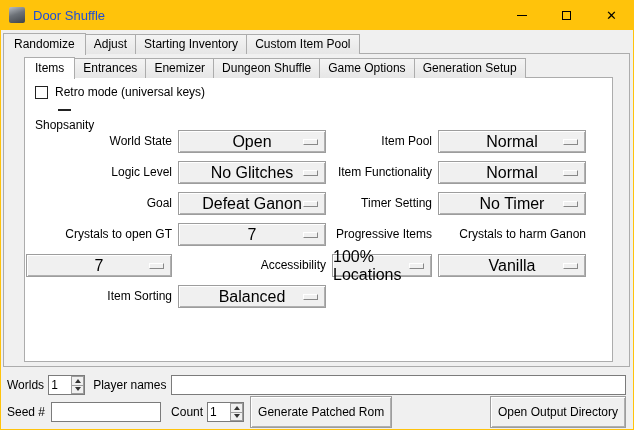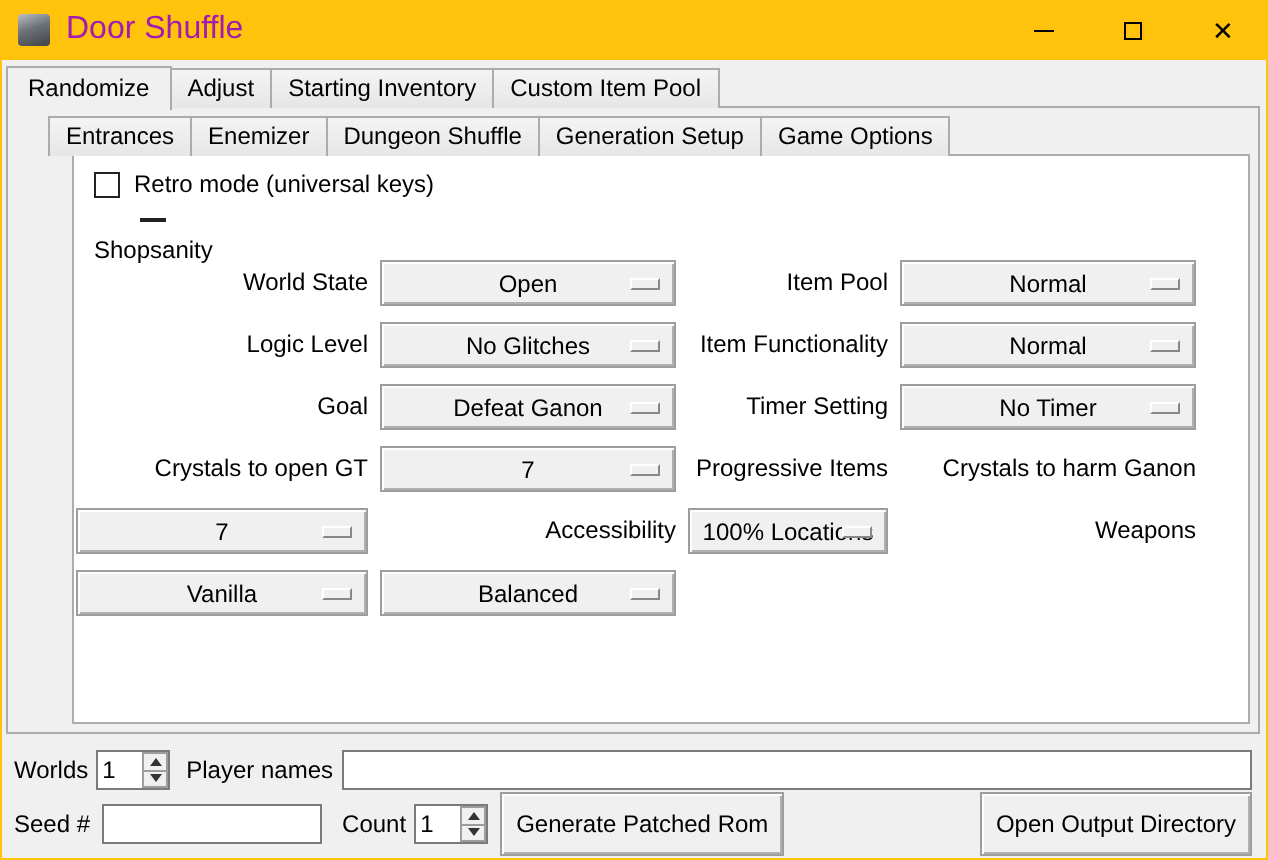--- a/index.html
+++ b/index.html
@@ -3,21 +3,21 @@
 <meta charset="utf-8">
 <style>
   html,body { margin:0; padding:0; background:#ffffff; font-family:"Liberation Sans", sans-serif; }
 
   .window { position:relative; width:634px; height:430px; background:var(--titlebar,#FFC30B); overflow:hidden; }
 
   
   .titlebar { position:absolute; left:0; top:0; width:634px; height:30px; display:flex; align-items:center; }
   .app-icon { width:16px; height:16px; margin-left:9px; border-radius:2px;
               background:linear-gradient(160deg,#b9bec4 0%,#6d7278 45%,#3f4347 100%); }
-  .title-text { margin-left:8px; font-size:16px; color:#a21caf; }
+  .title-text { margin-left:8px; font-size:13px; color:#1d4ed8; }
   .caption { margin-left:auto; display:flex; height:30px; }
   .cap-btn { width:45px; display:flex; align-items:center; justify-content:center; cursor:default; }
   .glyph-min { width:10px; height:1px; background:#000; }
   .glyph-max { width:9px; height:9px; border:1px solid #000; box-sizing:border-box; }
   .glyph-close { font-size:13px; line-height:1; color:#000; }
 
   
   .client { position:absolute; left:1px; top:30px; width:632px; height:399px; background:var(--window-bg,#F0F0F0); }
 
   
@@ -25,36 +25,36 @@
   .main-tabs { left:2px; top:2px; }
   .tab { box-sizing:border-box; height:20px; padding:2px 8px 0; font-size:12px; white-space:nowrap;
          background:linear-gradient(180deg,#F4F4F4,#E6E6E6); border:1px solid #ACACAC; border-bottom:0; cursor:default; }
   .tab + .tab { margin-left:-1px; }
   .tab.selected { height:22px; padding:3px 10px 0; background:#F0F0F0; margin-bottom:-1px; position:relative; z-index:5; }
   .sub-tabs { left:20px; top:2px; }
   .sub-tabs .tab.selected { background:#FEFEFE; }
 
   .main-pane { position:absolute; left:2px; top:23px; width:627px; height:314px; box-sizing:border-box;
                border:1px solid #ACACAC; background:var(--window-bg,#F0F0F0); }
-  .sub-pane { position:absolute; left:32px; top:23px; width:589px; height:285px; box-sizing:border-box;
+  .sub-pane { position:absolute; left:20px; top:23px; width:589px; height:285px; box-sizing:border-box;
               border:1px solid #ACACAC; background:var(--pane-bg,#FFFFFF); }
 
   
   .check-row { position:absolute; left:10px; display:flex; align-items:center; gap:7px; height:16px; }
   .check-row.r1 { top:6px; } .check-row.r2 { top:31px;flex-direction:column; }
   .checkbox { width:11px; height:11px; background:#fff; border:1px solid #222; cursor:default; }
   .check-label { font-size:12px; }
 
   
   .form-grid { position:absolute; left:1px; top:52px; display:grid;
                grid-template-columns:146px 148px 100px 148px; column-gap:6px; row-gap:8px; }
   .flabel { font-size:12px; line-height:23px; text-align:right; white-space:nowrap; }
   .dropdown { position:relative; box-sizing:border-box; height:23px; background:#F0F0F0; border:1px solid #9D9D9D;
               box-shadow:inset 1px 1px 0 #FFF, inset -1px -1px 0 #B0B0B0;
-              display:flex; align-items:center; justify-content:center; font-size:12px; cursor:default; }
+              display:flex; align-items:center; justify-content:center; font-size:16px; cursor:default; }
   .dd-indicator { position:absolute; right:7px; top:8px; width:15px; height:6px; box-sizing:border-box; background:#F0F0F0;
                   border-top:1px solid #FFF; border-left:1px solid #FFF; border-right:1px solid #888; border-bottom:1px solid #888; }
 
   
   .bottom-row { position:absolute; left:6px; right:7px; height:22px; display:flex; align-items:center; }
   .row-worlds { top:344px; } .row-seed { top:371px; }
   .lbl { font-size:12px; white-space:nowrap; }
   .spacer { flex:1; }
   .mr4 { margin-right:4px; } .mr6 { margin-right:6px; } .mr8 { margin-right:8px; } .mr10 { margin-right:10px; } .ml3 { margin-left:3px; }
 
@@ -102,25 +102,26 @@
     <div class="tabbar main-tabs">
       <div class="tab selected">Randomize</div>
       <div class="tab">Adjust</div>
       <div class="tab">Starting Inventory</div>
       <div class="tab">Custom Item Pool</div>
     </div>
 
     <div class="main-pane">
 
       <div class="tabbar sub-tabs">
+        <div class="tab selected">Items</div>
         <div class="tab">Entrances</div>
         <div class="tab">Enemizer</div>
         <div class="tab">Dungeon Shuffle</div>
+        <div class="tab">Game Options</div>
         <div class="tab">Generation Setup</div>
-        <div class="tab">Game Options</div>
       </div>
 
       <div class="sub-pane">
 
         <div class="check-row r1">
           <span class="checkbox"></span>
           <span class="check-label">Retro mode (universal keys)</span>
         </div>
         <div class="check-row r2">
           <span class="checkbox"></span>
@@ -173,25 +174,25 @@
           <div class="dropdown">
             <span>7</span>
             <span class="dd-indicator"></span>
           </div>
           <div class="flabel">Accessibility</div>
           <div class="dropdown">
             <span>100% Locations</span>
             <span class="dd-indicator"></span>
           </div>
 
-          <div class="flabel">Weapons</div>
           <div class="dropdown">
             <span>Vanilla</span>
             <span class="dd-indicator"></span>
           </div>
+          <div class="flabel">Item Sorting</div>
           <div class="dropdown">
             <span>Balanced</span>
             <span class="dd-indicator"></span>
           </div>
 
         </div>
       </div>
     </div>
 
     <div class="bottom-row row-worlds">

